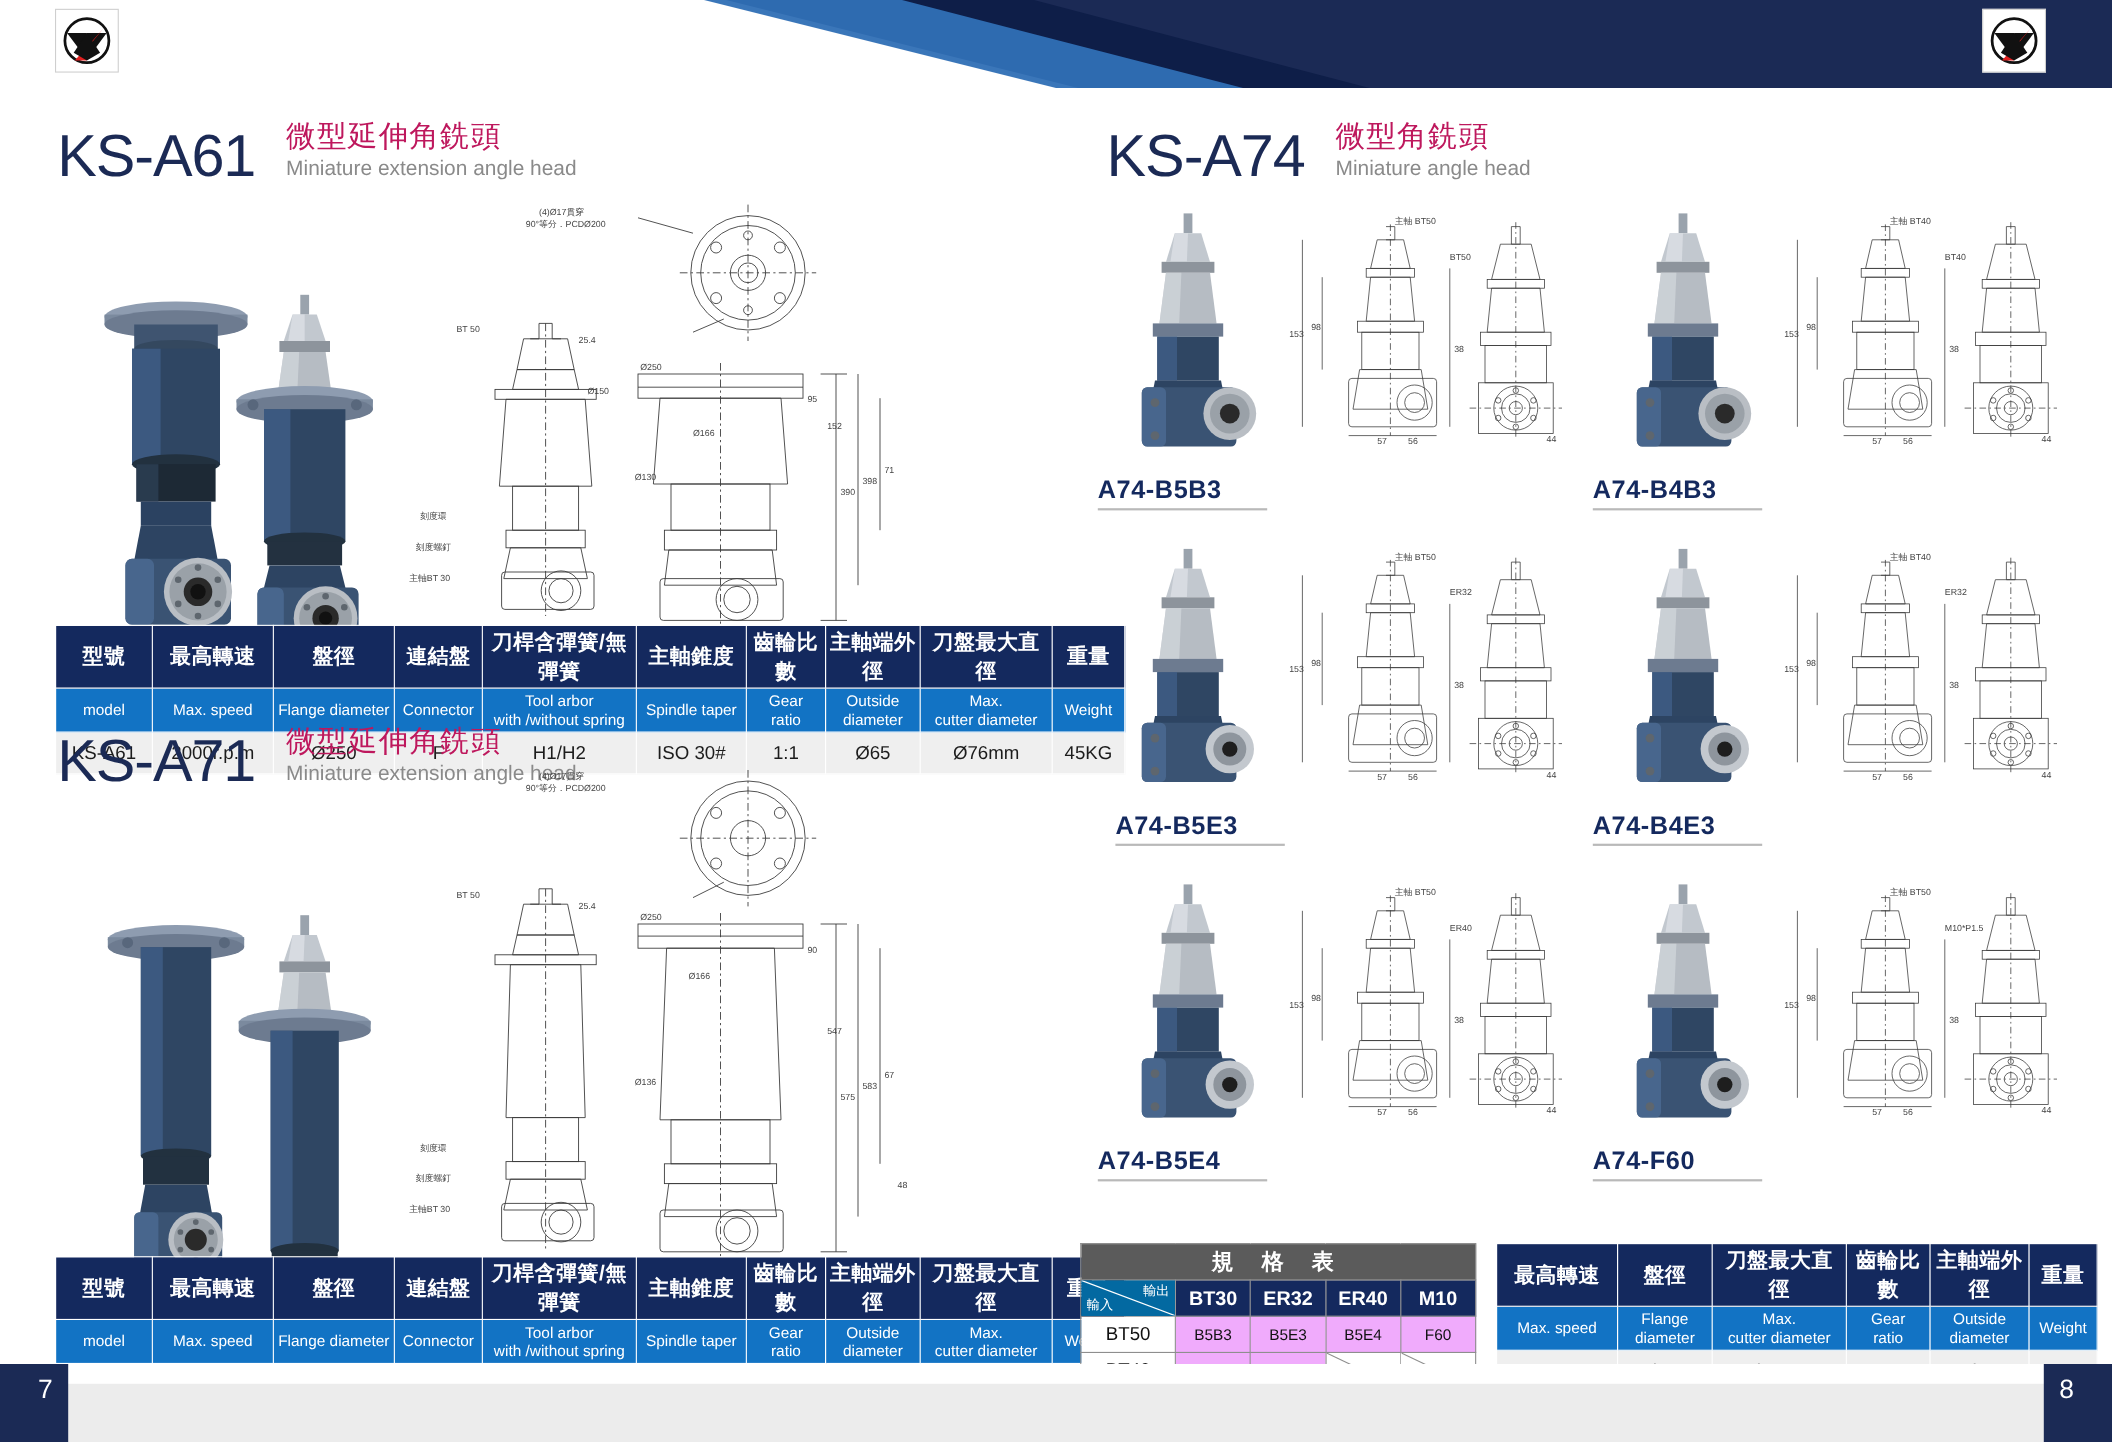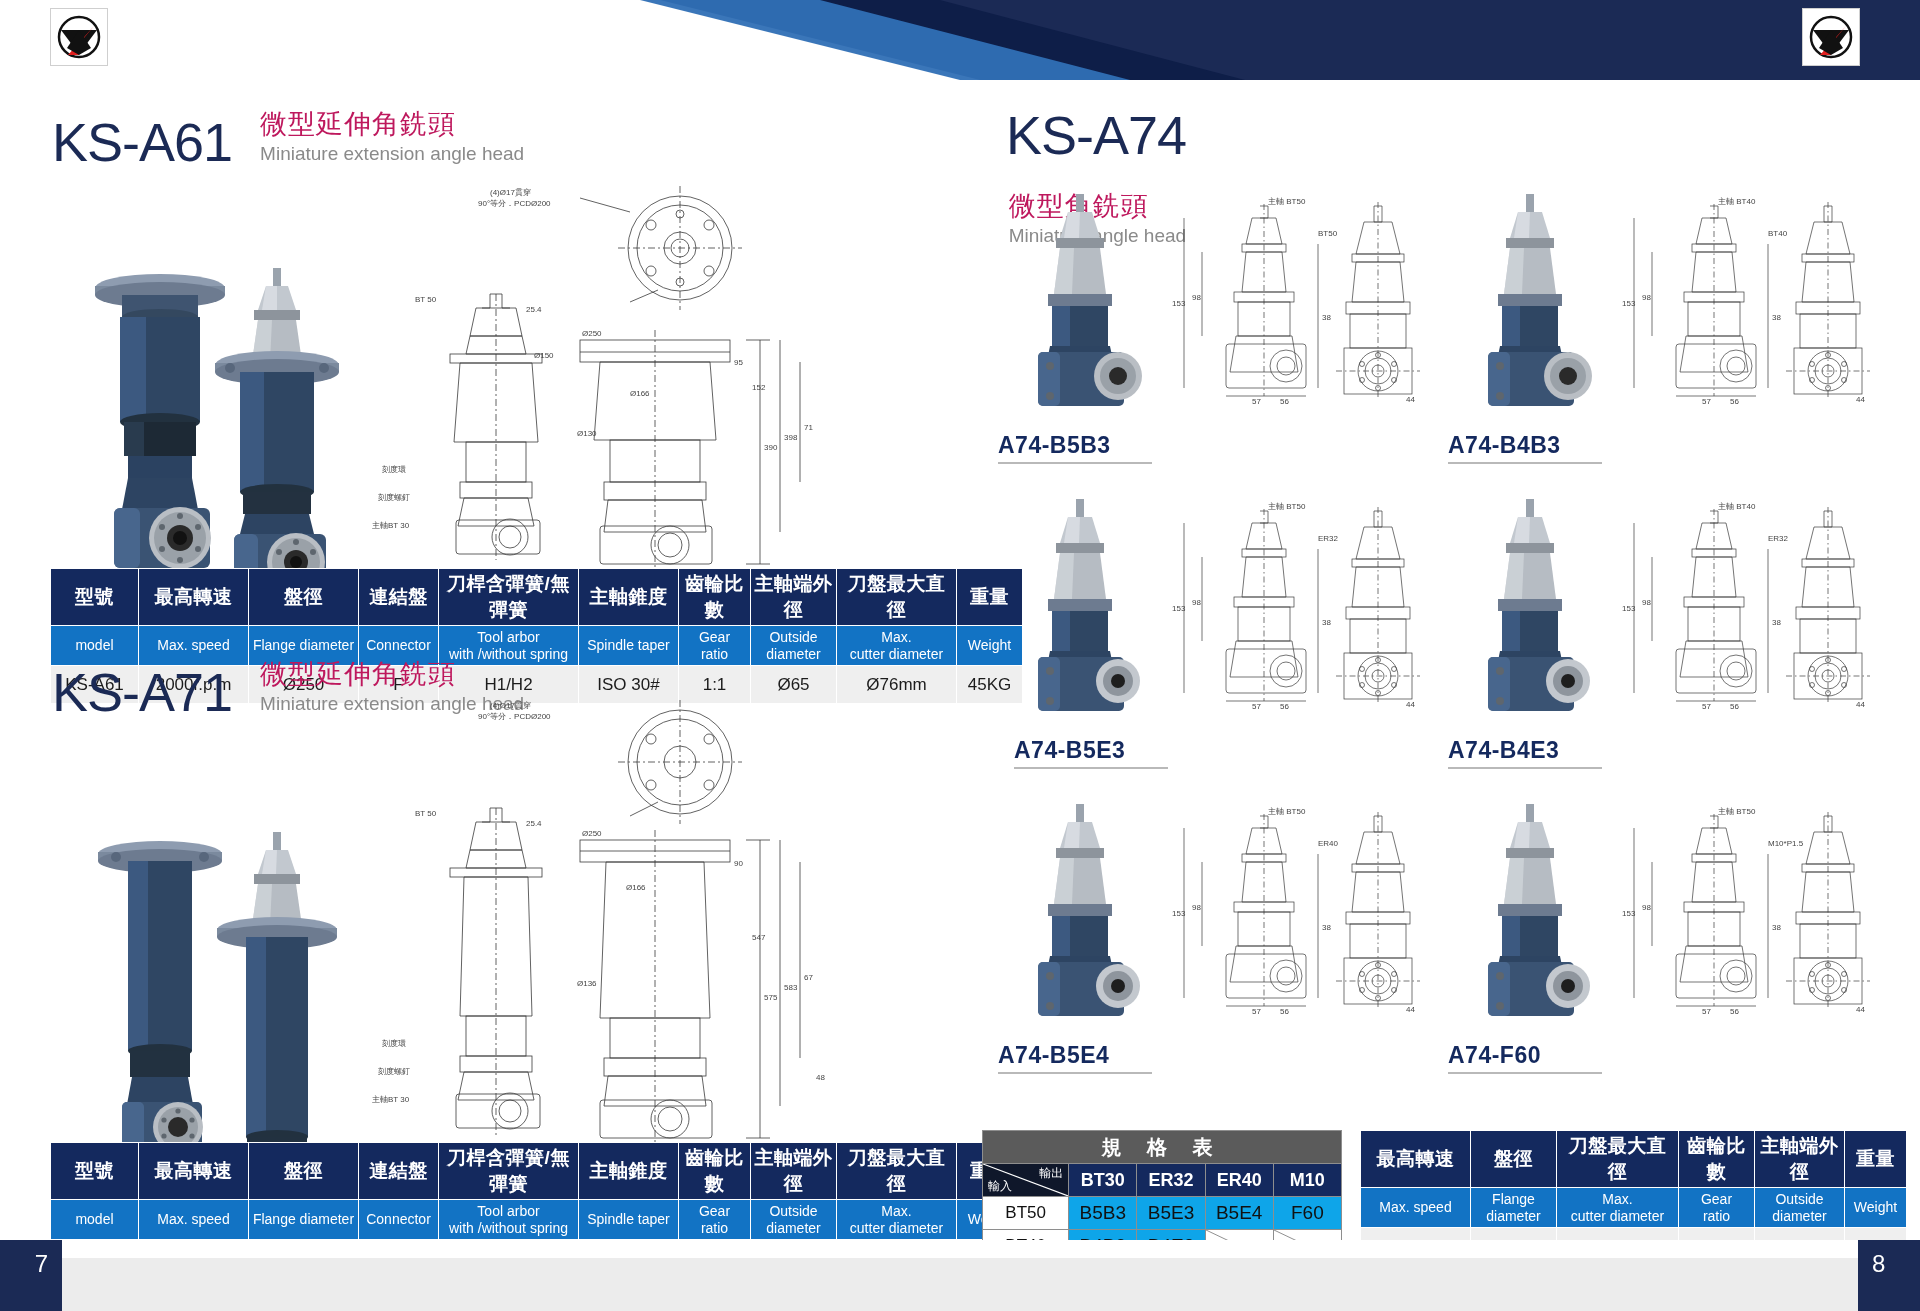--- a/index.html
+++ b/index.html
@@ -111,36 +111,36 @@
     border: 1px solid #8e8e8e;
     text-align: center; vertical-align: middle;
     height: 33px;
   }
   .matrix-title {
     background: #5b5b5b; color: #ffffff;
     font-size: 20px; font-weight: 700; letter-spacing: 10px;
     height: 30px;
   }
   .matrix-corner {
-    background: #0f172a; color: #ffffff;
+    background: #0369a1; color: #ffffff;
     position: relative; font-size: 12px; width: 86px;
     border: 1px solid #14295e;
   }
   .matrix-corner .lbl-out { position: absolute; right: 5px; top: 1px; }
   .matrix-corner .lbl-in  { position: absolute; left: 5px; bottom: 1px; }
   .matrix-corner .diag {
     position: absolute; left: 0; top: 0; width: 100%; height: 100%;
   }
   .matrix-head {
     background: #14295e; color: #ffffff;
     font-size: 18px; font-weight: 700;
     border: 1px solid #14295e;
   }
   .matrix-rowhead { background: #ffffff; color: #111; font-weight: 400; font-size: 17px; }
-  .matrix-cell { background: #0ea5e9; color: #111; font-size: 19px; }
+  .matrix-cell { background: #f0abfc; color: #111; font-size: 14px; }
   .matrix-empty { background: #ffffff; position: relative; }
   .matrix-empty .slash {
     position: absolute; left: 0; top: 0; width: 100%; height: 100%;
   }
 
   
   .variant-caption {
     position: absolute;
     font-size: 23px; font-weight: 700; color: #14295e;
     letter-spacing: 0.5px;
@@ -578,21 +578,21 @@
             <td>Ø65</td>
             <td>Ø76mm</td>
             <td>55KG</td>
           </tr>
       </tbody>
     </table>
   </div>
 
   <div class="page-half" id="right-page">
 
-    <div class="product-title" style="left:46px; top:28px;flex-direction:column;">
+    <div class="product-title" style="left:46px; top:28px;">
       <div class="model-code">KS-A74</div>
       <div class="title-names">
         <div class="name-cn">微型角銑頭</div>
         <div class="name-en">Miniature angle head</div>
       </div>
     </div>
 
     <div id="variant-grid">
         <div style="position: absolute; left: 30px; top: 110px; width: 450px; height: 300px;">
           <div style="position: absolute; left: 0px; top: 0px;">

